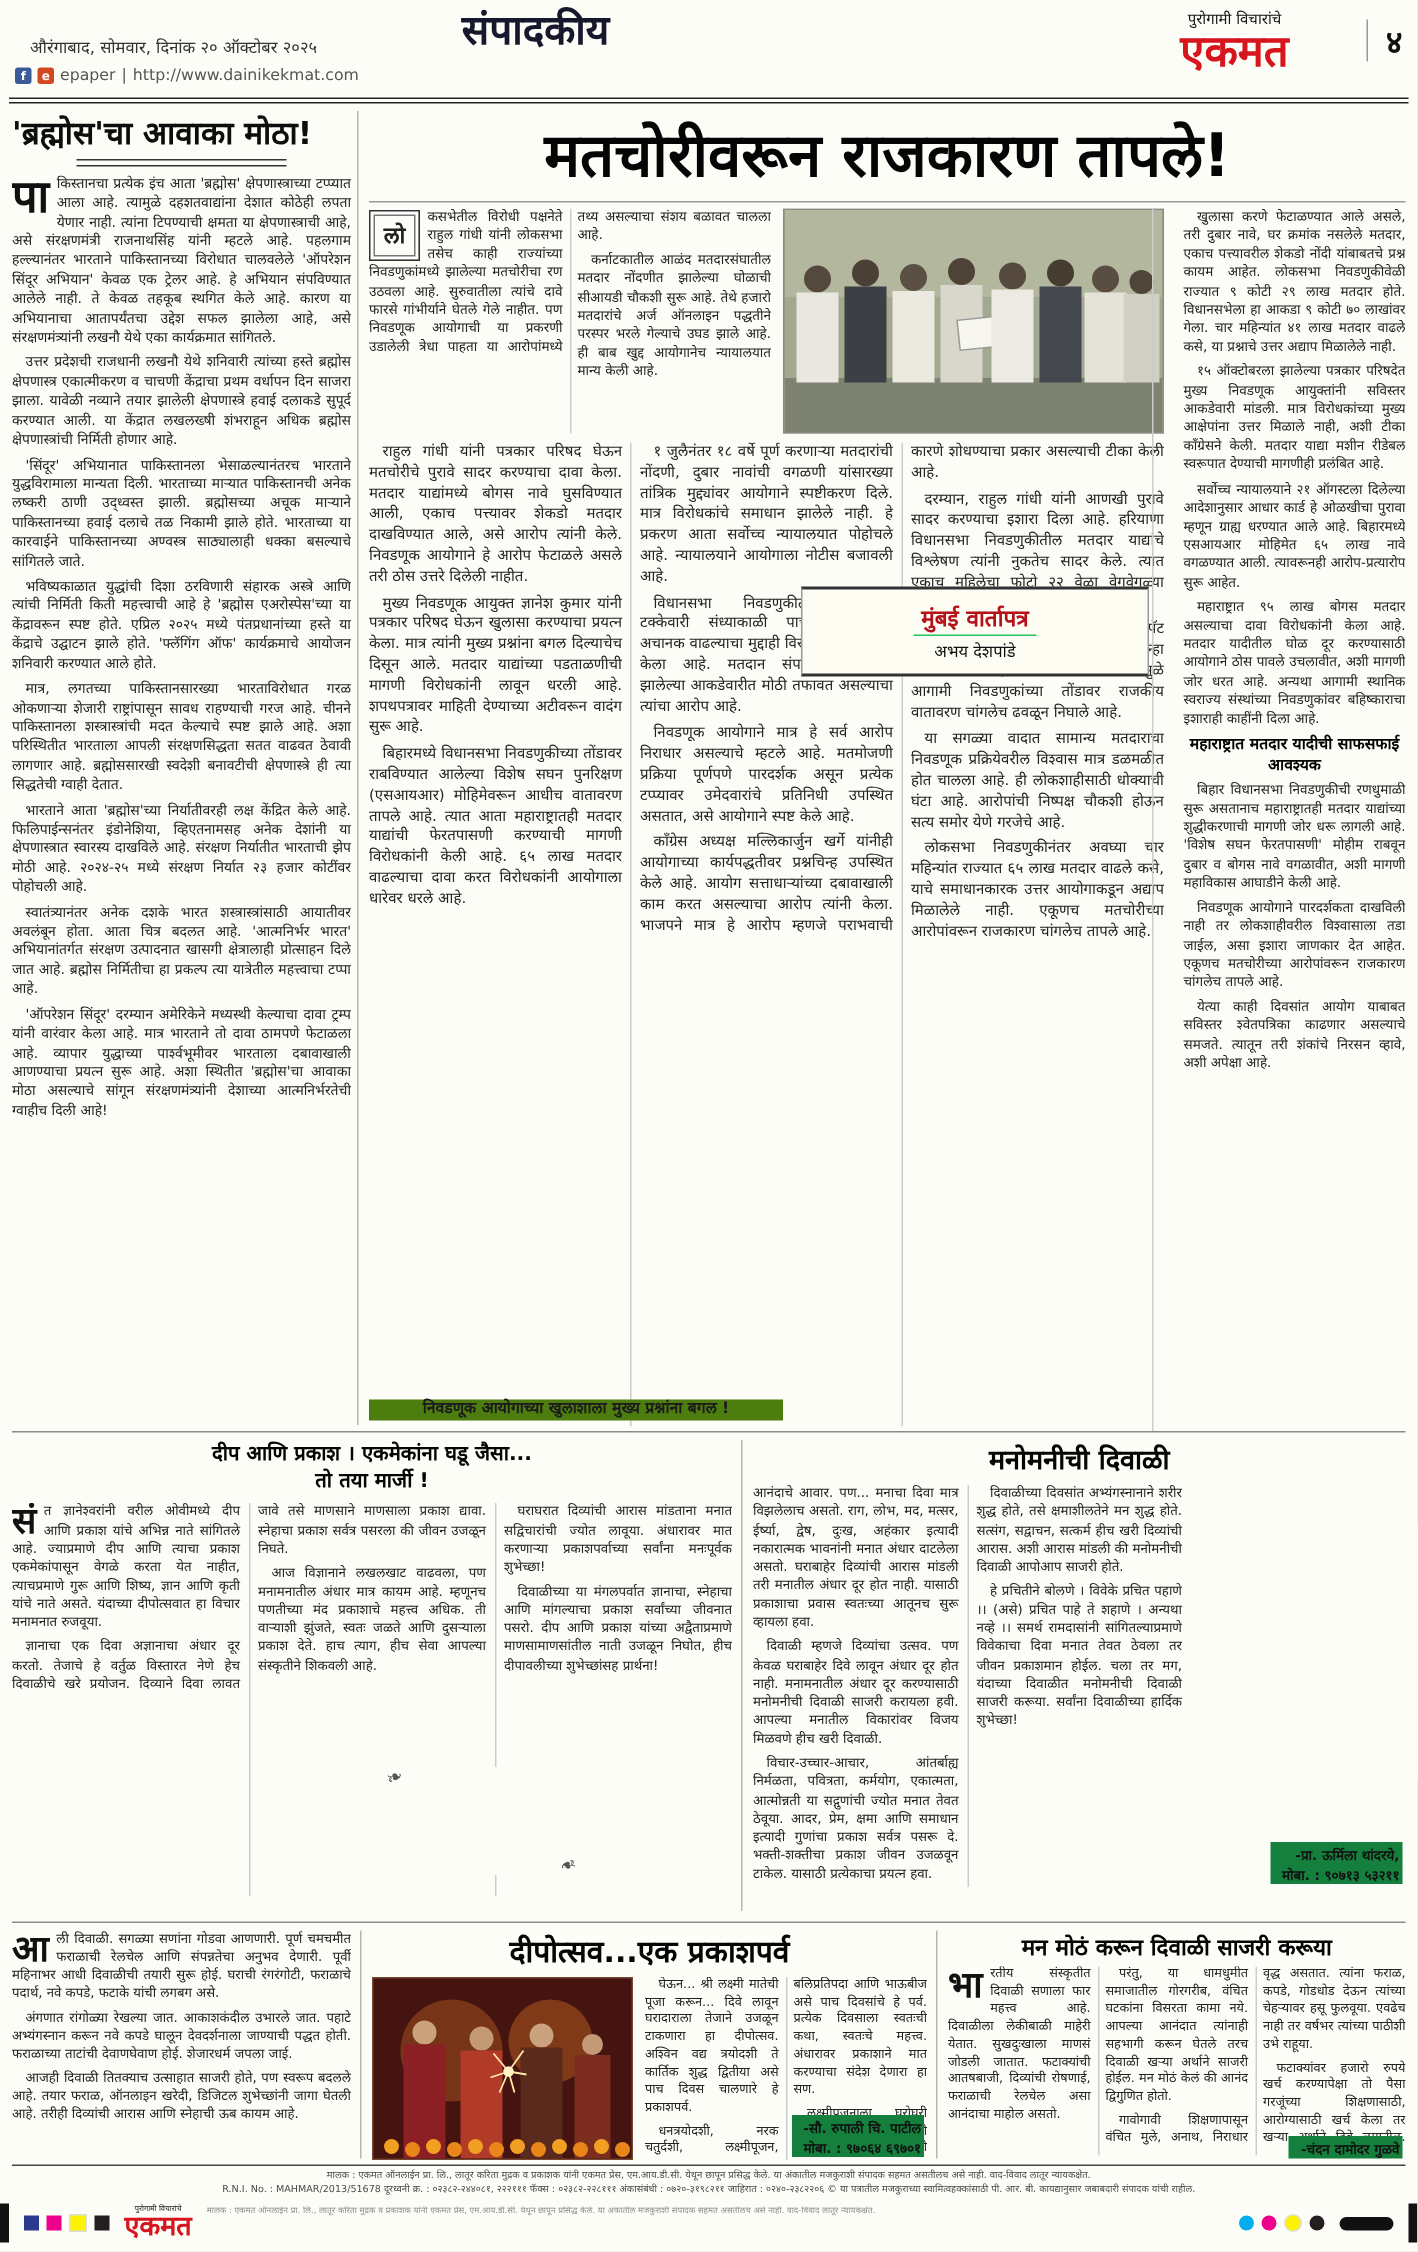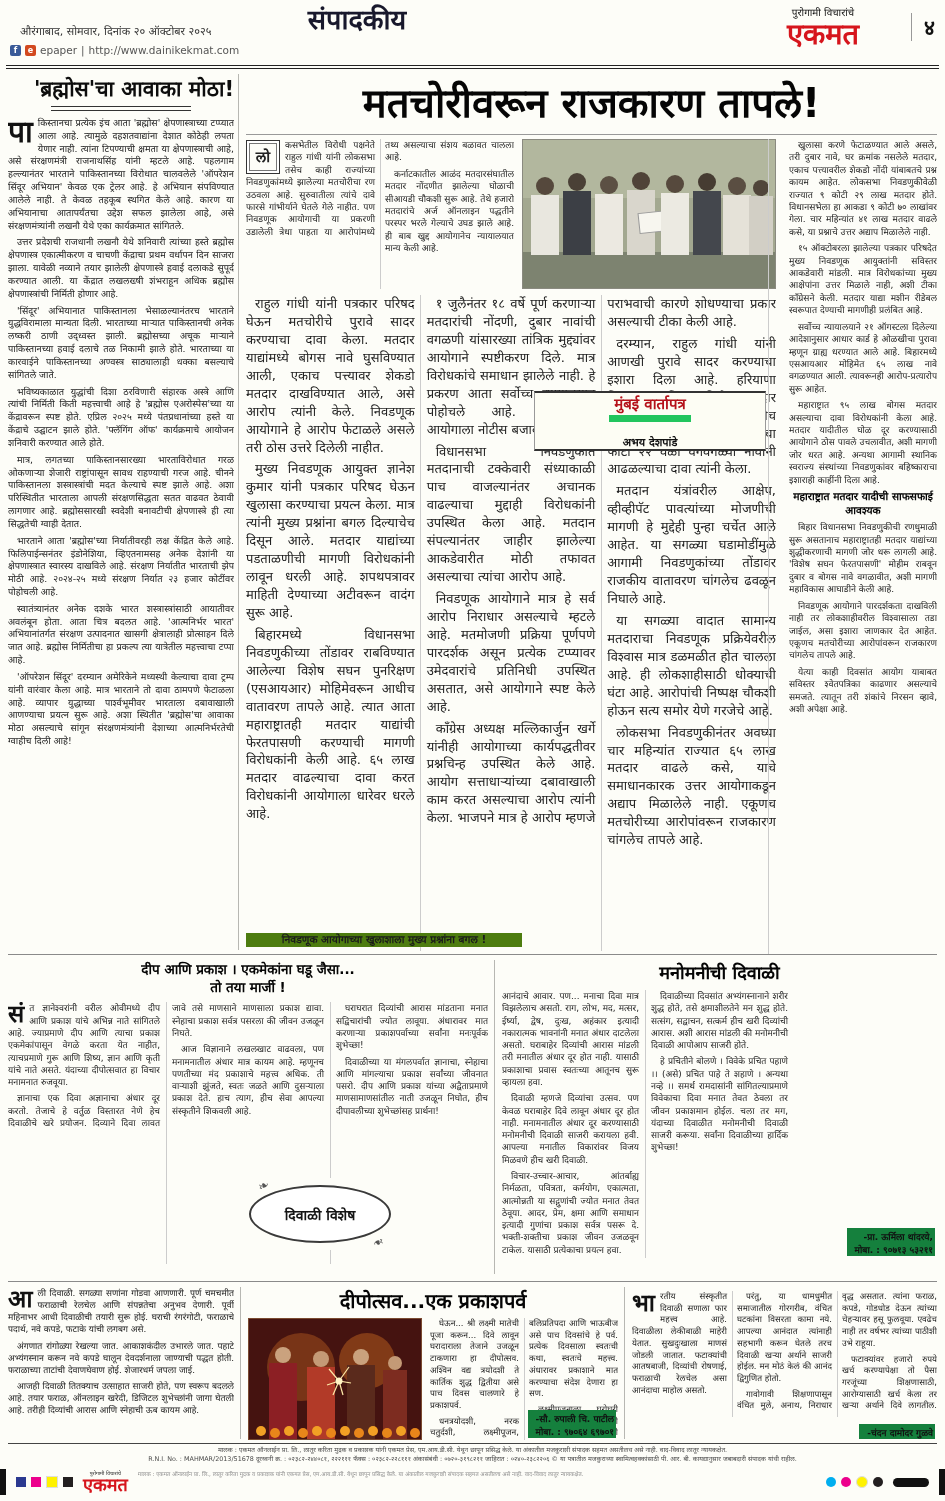--- a/index.html
+++ b/index.html
@@ -23,44 +23,44 @@
   .vrule{width:0;border-left:1px solid #b7b7b2;}
   
   .bodytext{font-size:9.3px;line-height:1.38;text-align:justify;color:#222;}
   .bodytext p{margin:0 0 4px;text-indent:9px;}
   .bodytext p.lead,.lead{text-indent:0;}
   .dropcap{float:left;font-weight:bold;font-size:30px;line-height:.95;padding:1px 5px 0 0;color:#111;}
   .dropcap.small{font-size:24px;}
   h1,h2,h3{margin:0;}
   
   .brahmos{left:8px;top:74px;width:226px;}
-  .brahmos h2{font-size:21px;text-align:right;color:#0d0d0d;}
+  .brahmos h2{font-size:21px;text-align:left;color:#0d0d0d;}
   .head-rule{width:140px;margin:4px auto 6px;height:3px;border-top:1px solid #333;border-bottom:1px solid #333;}
   .brahmos .flow{height:828px;overflow:hidden;}
   
   .matchori{left:246px;top:74px;width:691px;}
   .matchori h1{font-size:40px;text-align:center;color:#050505;padding-bottom:5px;border-bottom:1px solid #999;}
   .m-body{position:relative;height:816px;margin-top:4px;overflow:hidden;}
   .m-left{position:absolute;left:0;top:0;width:530px;}
   .m-row1{display:flex;gap:8px;height:150px;}
   .m-intro{width:268px;height:150px;overflow:hidden;column-count:2;column-gap:10px;column-rule:1px solid #ccc;
            font-size:9px;}
   .lo-box{float:left;width:32px;height:32px;border:1px solid #333;box-shadow:inset 0 0 0 2px #fff,inset 0 0 0 3px #777;
           display:flex;align-items:center;justify-content:center;font-size:15px;font-weight:bold;margin:1px 5px 2px 0;}
   .m-photo{width:252px;height:148px;border:1px solid #8a8a80;overflow:hidden;background:#9aa08b;}
   .m-flow{margin-top:6px;height:656px;overflow:hidden;column-count:3;column-gap:12px;column-rule:1px solid #ccc;
-          column-fill:balance;font-size:13px;}
+          column-fill:balance;font-size:10px;}
   .m-right{position:absolute;right:0;top:0;width:148px;height:816px;overflow:hidden;border-left:1px solid #ccc;
            padding-left:20px;font-size:9px;}
   .m-subhead{font-size:10.5px;font-weight:bold;text-align:center;margin:4px 0;line-height:1.3;color:#050505;}
   .byline-box{position:absolute;left:288px;top:252px;width:230px;height:56px;background:#fdfdf4;
               border-top:2.5px solid #333;border-bottom:2.5px solid #333;border-left:1px solid #999;border-right:1px solid #999;
               display:flex;flex-direction:column;align-items:center;justify-content:center;}
   .bb-title{font-size:15px;font-weight:bold;color:#b5121b;}
-  .bb-author{font-size:11px;font-weight:bold;color:#111;border-top:7px solid #22c55e;margin-top:2px;padding:12px 14px 0;}
+  .bb-author{font-size:11px;font-weight:normal;color:#111;border-top:1px solid #22c55e;margin-top:2px;padding:2px 14px 0;}
   .m-boldline{position:absolute;left:0;top:794px;width:276px;background:#4d7c0f;font-size:10.5px;font-weight:bold;
               text-align:center;line-height:1.3;}
   
   .deep{left:8px;top:960px;width:480px;}
   .deep-head{text-align:center;font-weight:bold;font-size:13.5px;line-height:1.35;color:#050505;}
   .deep .flow{position:relative;margin-top:6px;height:262px;overflow:hidden;column-count:3;column-gap:12px;
               column-rule:1px solid #ccc;column-fill:balance;font-size:8.9px;}
   .badge-wrap{position:absolute;left:232px;top:218px;width:160px;height:72px;background:#fdfdf8;
               display:flex;align-items:center;justify-content:center;}
   .badge{width:138px;height:54px;border:2px solid #3a3a3a;border-radius:50%;display:flex;align-items:center;
@@ -220,21 +220,20 @@
     </div>
     <div class="bodytext flow">
       <p class="lead"><span class="dropcap small">सं</span><span>त ज्ञानेश्वरांनी वरील ओवीमध्ये दीप आणि प्रकाश यांचे अभिन्न नाते सांगितले आहे. ज्याप्रमाणे दीप आणि त्याचा प्रकाश एकमेकांपासून वेगळे करता येत नाहीत, त्याचप्रमाणे गुरू आणि शिष्य, ज्ञान आणि कृती यांचे नाते असते. यंदाच्या दीपोत्सवात हा विचार मनामनात रुजवूया.</span></p>
     <p>ज्ञानाचा एक दिवा अज्ञानाचा अंधार दूर करतो. तेजाचे हे वर्तुळ विस्तारत नेणे हेच दिवाळीचे खरे प्रयोजन. दिव्याने दिवा लावत जावे तसे माणसाने माणसाला प्रकाश द्यावा. स्नेहाचा प्रकाश सर्वत्र पसरला की जीवन उजळून निघते.</p>
         <p>आज विज्ञानाने लखलखाट वाढवला, पण मनामनातील अंधार मात्र कायम आहे. म्हणूनच पणतीच्या मंद प्रकाशाचे महत्त्व अधिक. ती वाऱ्याशी झुंजते, स्वतः जळते आणि दुसऱ्याला प्रकाश देते. हाच त्याग, हीच सेवा आपल्या संस्कृतीने शिकवली आहे.</p>
         <p>घराघरात दिव्यांची आरास मांडताना मनात सद्विचारांची ज्योत लावूया. अंधारावर मात करणाऱ्या प्रकाशपर्वाच्या सर्वांना मनःपूर्वक शुभेच्छा!</p>
         <p>दिवाळीच्या या मंगलपर्वात ज्ञानाचा, स्नेहाचा आणि मांगल्याचा प्रकाश सर्वांच्या जीवनात पसरो. दीप आणि प्रकाश यांच्या अद्वैताप्रमाणे माणसामाणसांतील नाती उजळून निघोत, हीच दीपावलीच्या शुभेच्छांसह प्रार्थना!</p>
       </div>
     <div class="badge-wrap">
       <span class="orn tl">❧</span>
-      <div class="badge">दिवाळी विशेष</div>
       <span class="orn br">❧</span>
     </div>
   </section>
 
   <div class="abs vrule" style="left:494px;top:960px;height:314px;"></div>
 
   <section class="abs manomani">
     <h2>मनोमनीची दिवाळी</h2>
     <div class="bodytext flow">
       <p class="lead"><span>आनंदाचे आवार. पण... मनाचा दिवा मात्र विझलेलाच असतो. राग, लोभ, मद, मत्सर, ईर्ष्या, द्वेष, दुःख, अहंकार इत्यादी नकारात्मक भावनांनी मनात अंधार दाटलेला असतो. घराबाहेर दिव्यांची आरास मांडली तरी मनातील अंधार दूर होत नाही. यासाठी प्रकाशाचा प्रवास स्वतःच्या आतूनच सुरू व्हायला हवा.</span></p>
@@ -308,20 +307,21 @@
       <div class="signature sig-abs">
         <div>-सौ. रुपाली चि. पाटील</div>
         <div>मोबा. : ९७०६४ ६९७०१</div>
       </div>
     </div>
   </section>
 
   <div class="abs vrule" style="left:624px;top:1287px;height:152px;"></div>
 
   <section class="abs manmotha">
+    <h2>मन मोठं करून दिवाळी साजरी करूया</h2>
     <div class="mm-flow bodytext">
       <p class="lead"><span class="dropcap small">भा</span><span>रतीय संस्कृतीत दिवाळी सणाला फार महत्त्व आहे. दिवाळीला लेकीबाळी माहेरी येतात. सुखदुःखाला माणसं जोडली जातात. फटाक्यांची आतषबाजी, दिव्यांची रोषणाई, फराळाची रेलचेल असा आनंदाचा माहोल असतो.</span></p>
     <p>परंतु, या धामधुमीत समाजातील गोरगरीब, वंचित घटकांना विसरता कामा नये. आपल्या आनंदात त्यांनाही सहभागी करून घेतले तरच दिवाळी खऱ्या अर्थाने साजरी होईल. मन मोठं केलं की आनंद द्विगुणित होतो.</p>
         <p>गावोगावी शिक्षणापासून वंचित मुले, अनाथ, निराधार वृद्ध असतात. त्यांना फराळ, कपडे, गोडधोड देऊन त्यांच्या चेहऱ्यावर हसू फुलवूया. एवढेच नाही तर वर्षभर त्यांच्या पाठीशी उभे राहूया.</p>
         <p>फटाक्यांवर हजारो रुपये खर्च करण्यापेक्षा तो पैसा गरजूंच्या शिक्षणासाठी, आरोग्यासाठी खर्च केला तर खऱ्या अर्थाने दिवे लागतील. चला तर मग, यंदाची दिवाळी मन मोठं करून साजरी करूया!</p>
       </div>
     <div class="signature sig-abs">
       <div>-चंदन दामोदर गुळवे</div>
     </div>
   </section>

